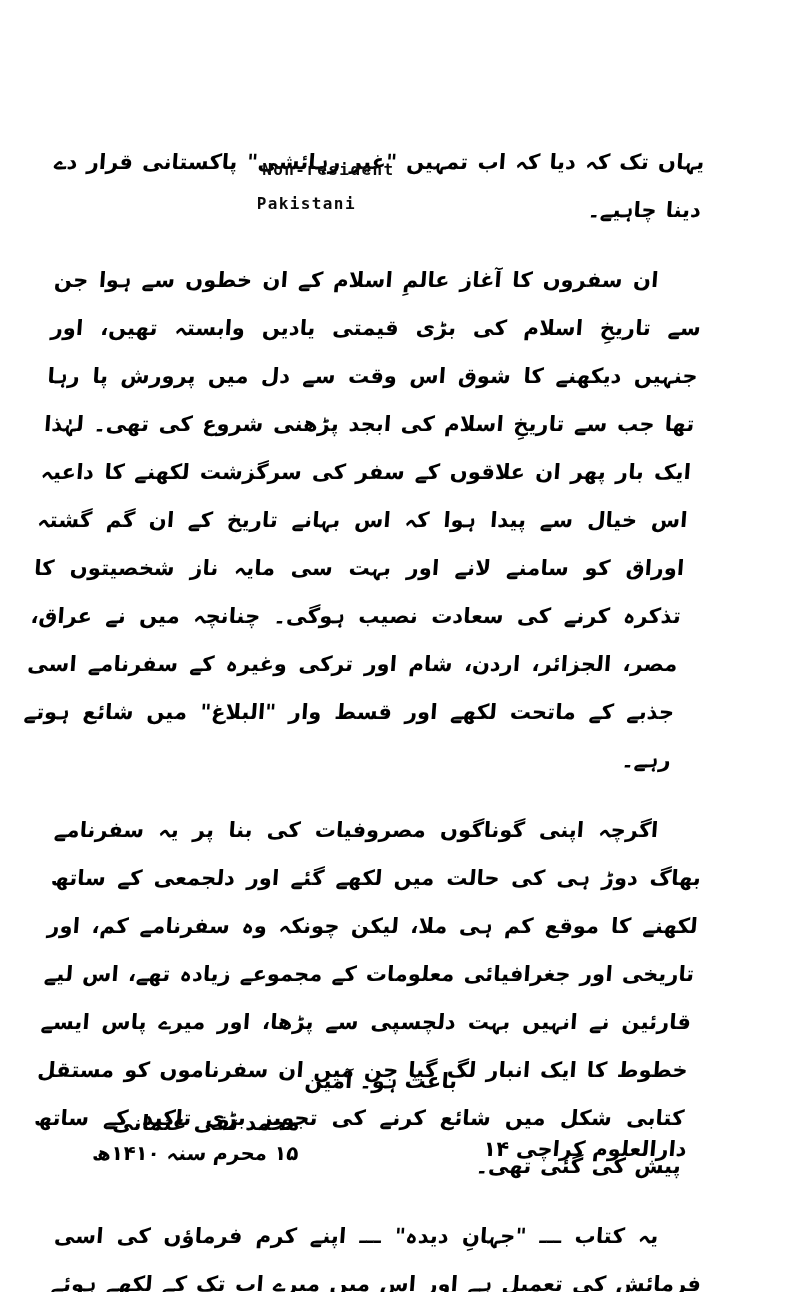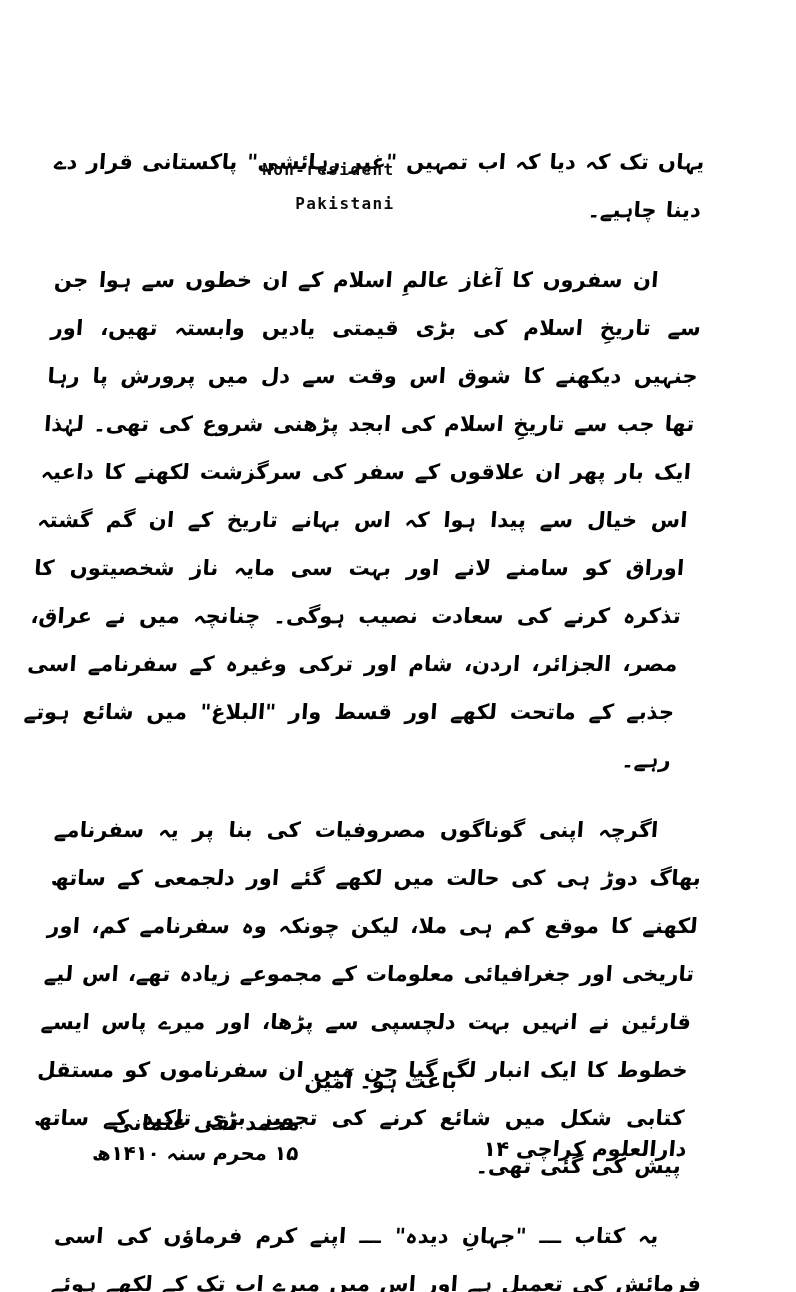--- a/index.html
+++ b/index.html
@@ -57,21 +57,21 @@
     font-family: "DejaVu Sans Mono", monospace;
     font-size: 16px;
     line-height: 17px;
     letter-spacing: 1.4px;
     color: #0b0b0b;
     direction: ltr;
     text-align: center;
     white-space: pre;
     font-weight: 700;
   }
-  .typed-annotation .line2 { display: block; text-align: right; }
+  .typed-annotation .line2 { display: block; }
 
   
   .closing-line {
     position: absolute;
     left: 56px;
     top: 1066px;
     width: 650px;
     direction: rtl;
     text-align: center;
     font-size: 21px;

